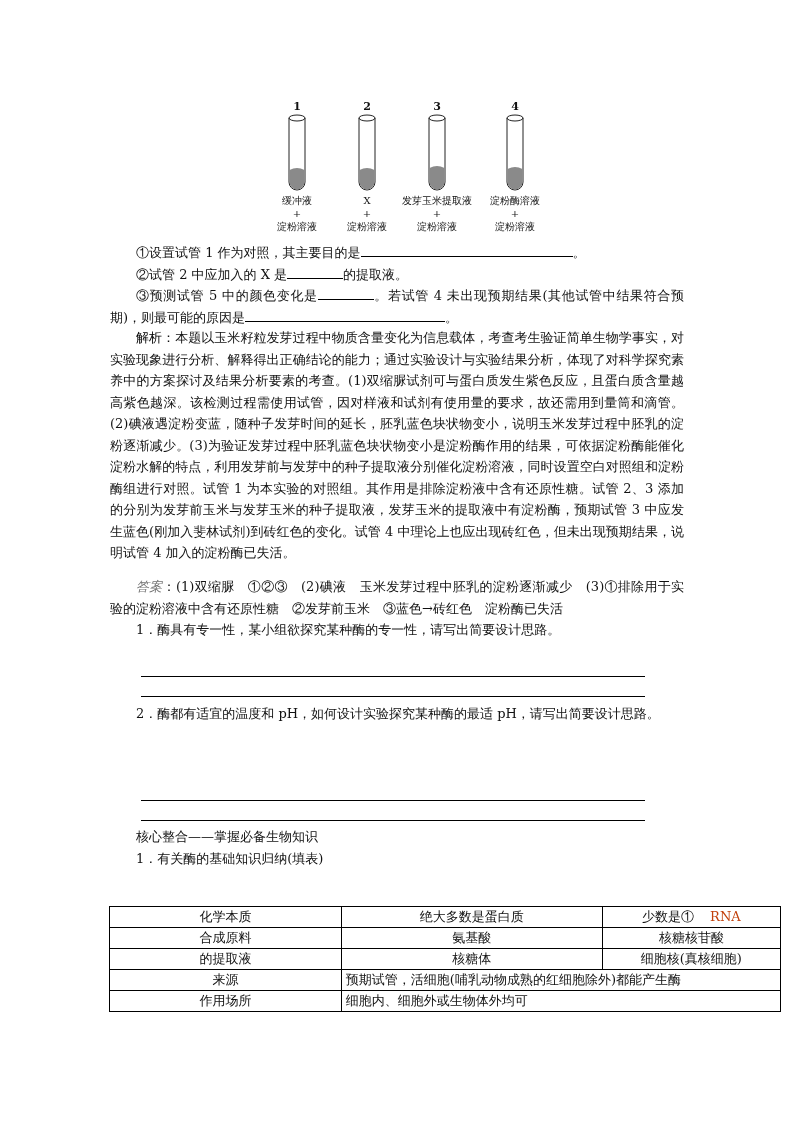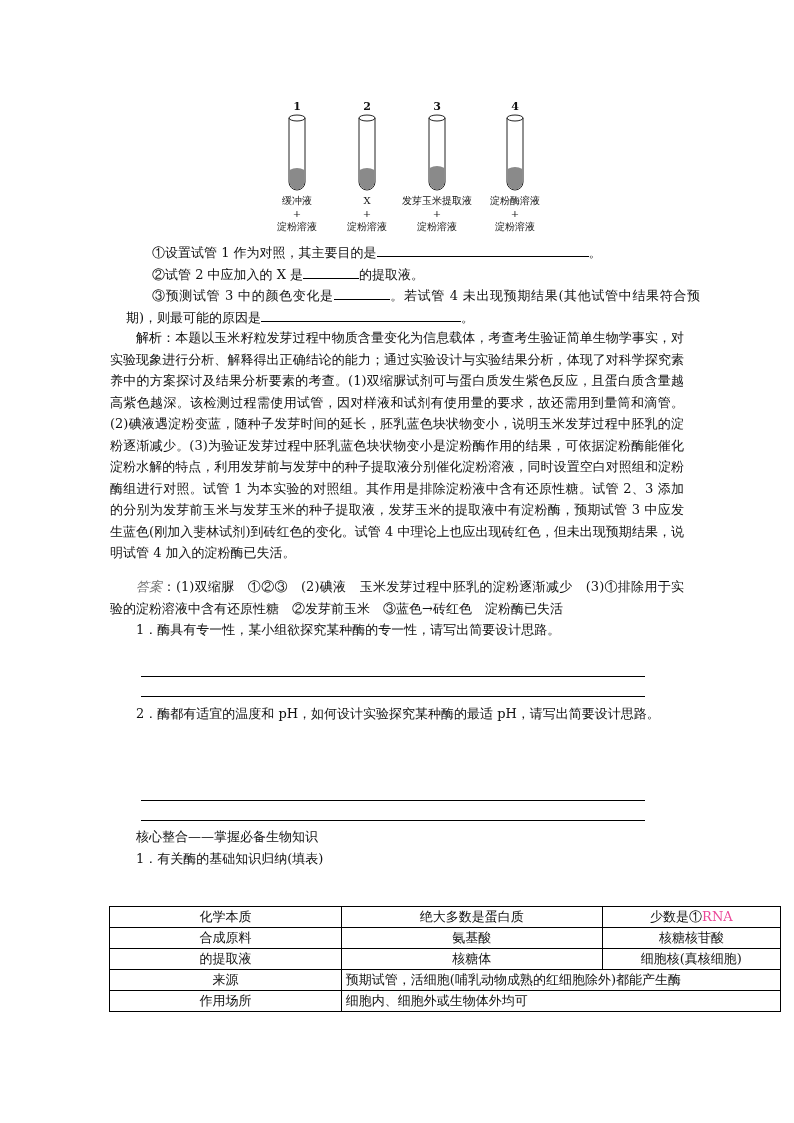--- a/index.html
+++ b/index.html
@@ -14,21 +14,21 @@
   .p { margin: 0; text-indent: 2em; text-align: justify; }
   .blank { display: inline-block; border-bottom: 1px solid #000; height: 14px; vertical-align: baseline; }
   .label-blue { color: #000000; }
   .label-red { color: #737373; font-style: italic; }
   .rule-line { position: absolute; left: 141px; width: 504px; border-top: 1px solid #000; height: 0; }
   table.summary { position: absolute; left: 109px; top: 906px; width: 672px; border-collapse: collapse;
                   font-size: 13px; }
   table.summary td { border: 1px solid #000; height: 20px; padding: 0 4px; line-height: 20px; }
   td.c { text-align: center; }
   td.l { text-align: left; }
-  .rna { color: #ec4899; }
+  .rna { color: #c2410c; padding-left: 16px; }
 </style>
 </head>
 <body>
 
 <div class="figure">
   <div class="tube-col" style="left:-13px;">
     <span class="tube-num">1</span>
     <svg class="tube-svg" width="20" height="80" viewBox="0 0 20 80">
       <ellipse cx="10" cy="4" rx="8" ry="3" fill="#fff" stroke="#222" stroke-width="1"></ellipse>
       <path d="M2 4 V68 A8 8 0 0 0 18 68 V4" fill="none" stroke="#222" stroke-width="1"></path>
@@ -66,29 +66,29 @@
       <ellipse cx="10" cy="4" rx="8" ry="3" fill="#fff" stroke="#222" stroke-width="1"></ellipse>
       <path d="M2 4 V68 A8 8 0 0 0 18 68 V4" fill="none" stroke="#222" stroke-width="1"></path>
       <path d="M2.5 55 Q10 51 17.5 55 V68 A7.5 7.5 0 0 1 2.5 68 Z" fill="#8a8a8a"></path>
     </svg>
     <span class="tube-label">淀粉酶溶液</span>
     <span class="tube-label">+</span>
     <span class="tube-label">淀粉溶液</span>
   </div>
 </div>
 
-<div class="text" style="top:242px;margin-left:16px;">
+<div class="text" style="top:242px;">
   <p class="p">
     <span>①设置试管 1 作为对照，其主要目的是</span><span class="blank" style="width:212px;"></span><span>。</span>
   </p>
   <p class="p">
     <span>②试管 2 中应加入的 X 是</span><span class="blank" style="width:56px;"></span><span>的提取液。</span>
   </p>
   <p class="p">
-    <span>③预测试管 3 中的颜色变化是</span><span class="blank" style="width:56px;"></span><span>。若试管 4 未出现预期结果(其他试管中结果符合预期)，则最可能的原因是</span><span class="blank" style="width:200px;"></span><span>。</span>
+    <span>③预测试管 5 中的颜色变化是</span><span class="blank" style="width:56px;"></span><span>。若试管 4 未出现预期结果(其他试管中结果符合预期)，则最可能的原因是</span><span class="blank" style="width:200px;"></span><span>。</span>
   </p>
 </div>
 
 <div class="text" style="top:327px;">
   <p class="p">
     <span class="label-blue">解析</span><span>：</span><span>本题以玉米籽粒发芽过程中物质含量变化为信息载体，考查考生验证简单生物学事实，对实验现象进行分析、解释得出正确结论的能力；通过实验设计与实验结果分析，体现了对科学探究素养中的方案探讨及结果分析要素的考查。(1)双缩脲试剂可与蛋白质发生紫色反应，且蛋白质含量越高紫色越深。该检测过程需使用试管，因对样液和试剂有使用量的要求，故还需用到量筒和滴管。(2)碘液遇淀粉变蓝，随种子发芽时间的延长，胚乳蓝色块状物变小，说明玉米发芽过程中胚乳的淀粉逐渐减少。(3)为验证发芽过程中胚乳蓝色块状物变小是淀粉酶作用的结果，可依据淀粉酶能催化淀粉水解的特点，利用发芽前与发芽中的种子提取液分别催化淀粉溶液，同时设置空白对照组和淀粉酶组进行对照。试管 1 为本实验的对照组。其作用是排除淀粉液中含有还原性糖。试管 2、3 添加的分别为发芽前玉米与发芽玉米的种子提取液，发芽玉米的提取液中有淀粉酶，预期试管 3 中应发生蓝色(刚加入斐林试剂)到砖红色的变化。试管 4 中理论上也应出现砖红色，但未出现预期结果，说明试管 4 加入的淀粉酶已失活。</span>
   </p>
 </div>
 
 <div class="text" style="top:576px;">

